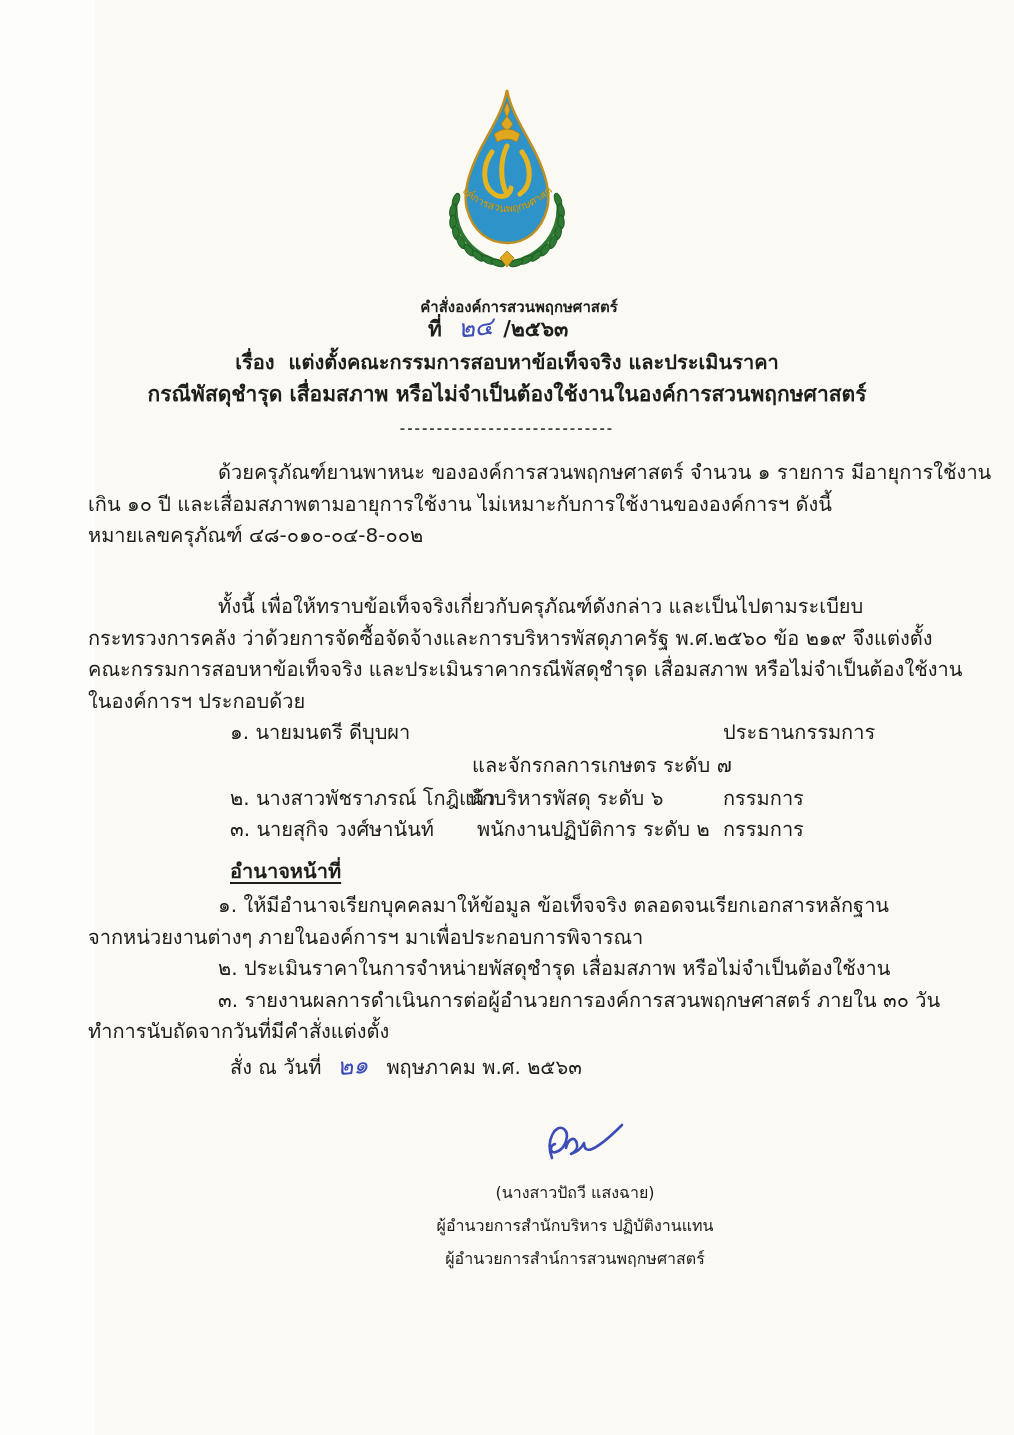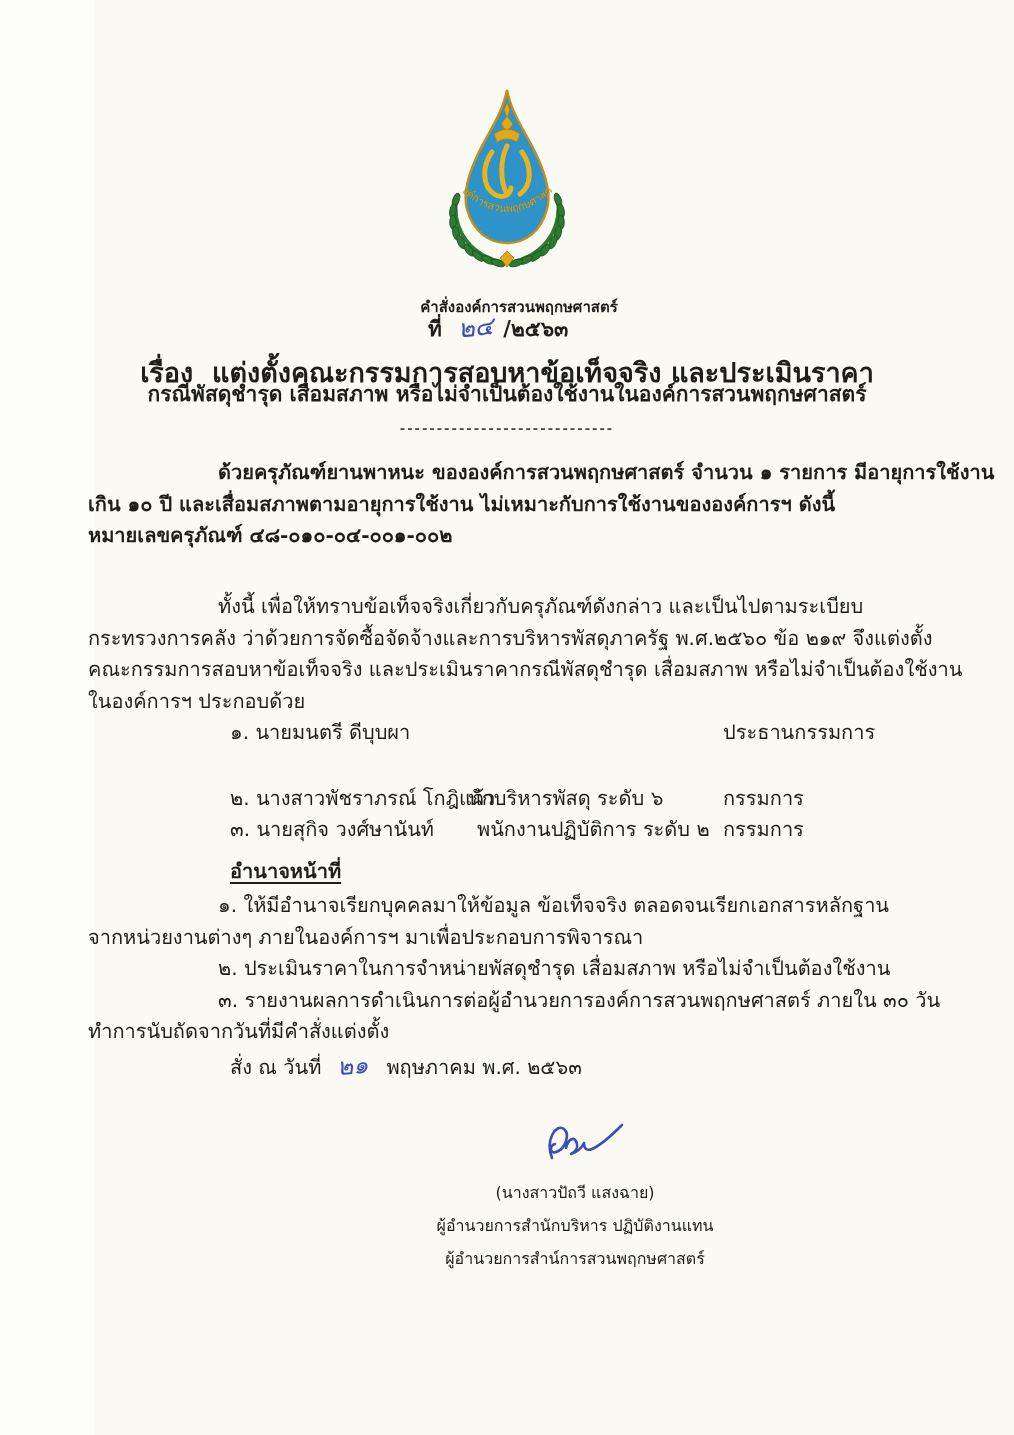--- a/index.html
+++ b/index.html
@@ -81,41 +81,42 @@
       <textPath href="#cap-arc" startOffset="50%">องค์การสวนพฤกษศาสตร์</textPath>
     </text>
 
     <path d="M68 176 L75 185 L82 176 L75 169 Z" fill="#dfa81e" stroke="#a87b14" stroke-width="0.8"></path>
   </svg>
 
   <div class="line center bold" style="top:292px;font-size:15px;padding-left:12px;">คำสั่งองค์การสวนพฤกษศาสตร์</div>
 
   <div class="line bold" style="top:313px;left:428px;font-size:21px;"><span>ที่</span><span class="hand" style="margin:0 10px 0 16px;">๒๔</span><span>/๒๕๖๓</span></div>
 
-  <div class="line center bold" style="top:358px;font-size:27px;">เรื่อง  แต่งตั้งคณะกรรมการสอบหาข้อเท็จจริง และประเมินราคา</div>
+  <div class="line center bold" style="top:347px;font-size:20px;">เรื่อง  แต่งตั้งคณะกรรมการสอบหาข้อเท็จจริง และประเมินราคา</div>
   <div class="line center bold" style="top:379px;font-size:21px;">กรณีพัสดุชำรุด เสื่อมสภาพ หรือไม่จำเป็นต้องใช้งานในองค์การสวนพฤกษศาสตร์</div>
 
   <div class="line center divider" style="top:414px;">-----------------------------</div>
 
-  <div class="blk" style="top:457px;left:88px;width:860px;font-weight:bold;">
+  <div class="blk" style="top:457px;left:88px;width:860px;">
     <div class="bline ind1">ด้วยครุภัณฑ์ยานพาหนะ ขององค์การสวนพฤกษศาสตร์ จำนวน ๑ รายการ มีอายุการใช้งาน</div>
     <div class="bline">เกิน ๑๐ ปี และเสื่อมสภาพตามอายุการใช้งาน ไม่เหมาะกับการใช้งานขององค์การฯ ดังนี้</div>
-    <div class="bline">หมายเลขครุภัณฑ์ ๔๘-๐๑๐-๐๔-๐๐๑-๐๐๒</div>
+    <div class="bline">หมายเลขครุภัณฑ์ ๔๘-๐๑๐-๐๔-8-๐๐๒</div>
   </div>
 
   <div class="blk" style="top:591px;left:88px;width:860px;">
     <div class="bline ind1">ทั้งนี้ เพื่อให้ทราบข้อเท็จจริงเกี่ยวกับครุภัณฑ์ดังกล่าว และเป็นไปตามระเบียบ</div>
     <div class="bline">กระทรวงการคลัง ว่าด้วยการจัดซื้อจัดจ้างและการบริหารพัสดุภาครัฐ พ.ศ.๒๕๖๐ ข้อ ๒๑๙ จึงแต่งตั้ง</div>
     <div class="bline">คณะกรรมการสอบหาข้อเท็จจริง และประเมินราคากรณีพัสดุชำรุด เสื่อมสภาพ หรือไม่จำเป็นต้องใช้งาน</div>
     <div class="bline">ในองค์การฯ ประกอบด้วย</div>
   </div>
 
   <div class="blk" style="top:716px;left:0;width:824px;height:130px;">
     <span class="col" style="left:230px;top:0;">๑. นายมนตรี ดีบุบผา</span>
     <span class="col" style="left:723px;top:0;">ประธานกรรมการ</span>
+    <span class="col" style="left:472px;top:33px;">และจักรกลการเกษตร ระดับ ๗</span>
     <span class="col" style="left:230px;top:66px;">๒. นางสาวพัชราภรณ์ โกฎิแก้ว</span>
     <span class="col" style="left:468px;top:66px;text-align:center;">นักบริหารพัสดุ ระดับ ๖</span>
     <span class="col" style="left:723px;top:66px;">กรรมการ</span>
     <span class="col" style="left:230px;top:97px;">๓. นายสุกิจ วงศ์ษานันท์</span>
     <span class="col" style="left:477px;top:97px;">พนักงานปฏิบัติการ ระดับ ๒</span>
     <span class="col" style="left:723px;top:97px;">กรรมการ</span>
   </div>
 
   <div class="line duty-head" style="top:856px;left:230px;">อำนาจหน้าที่</div>
 

